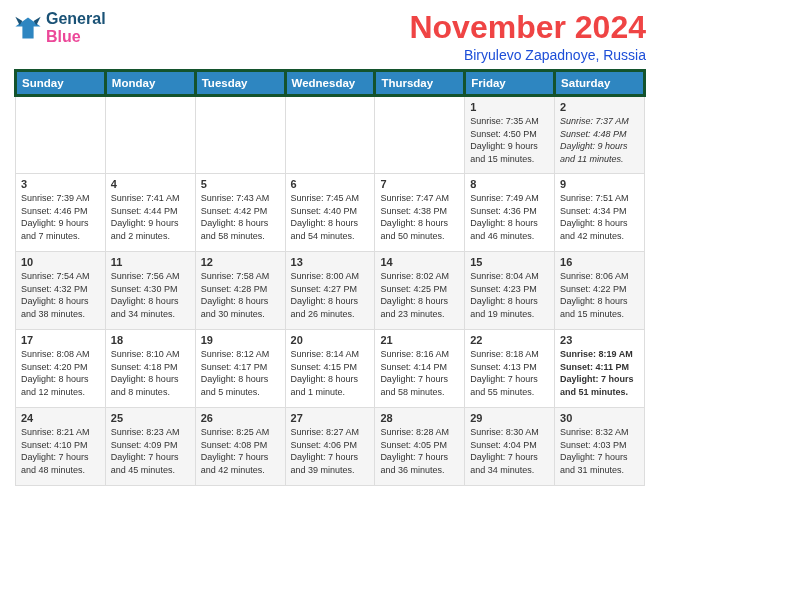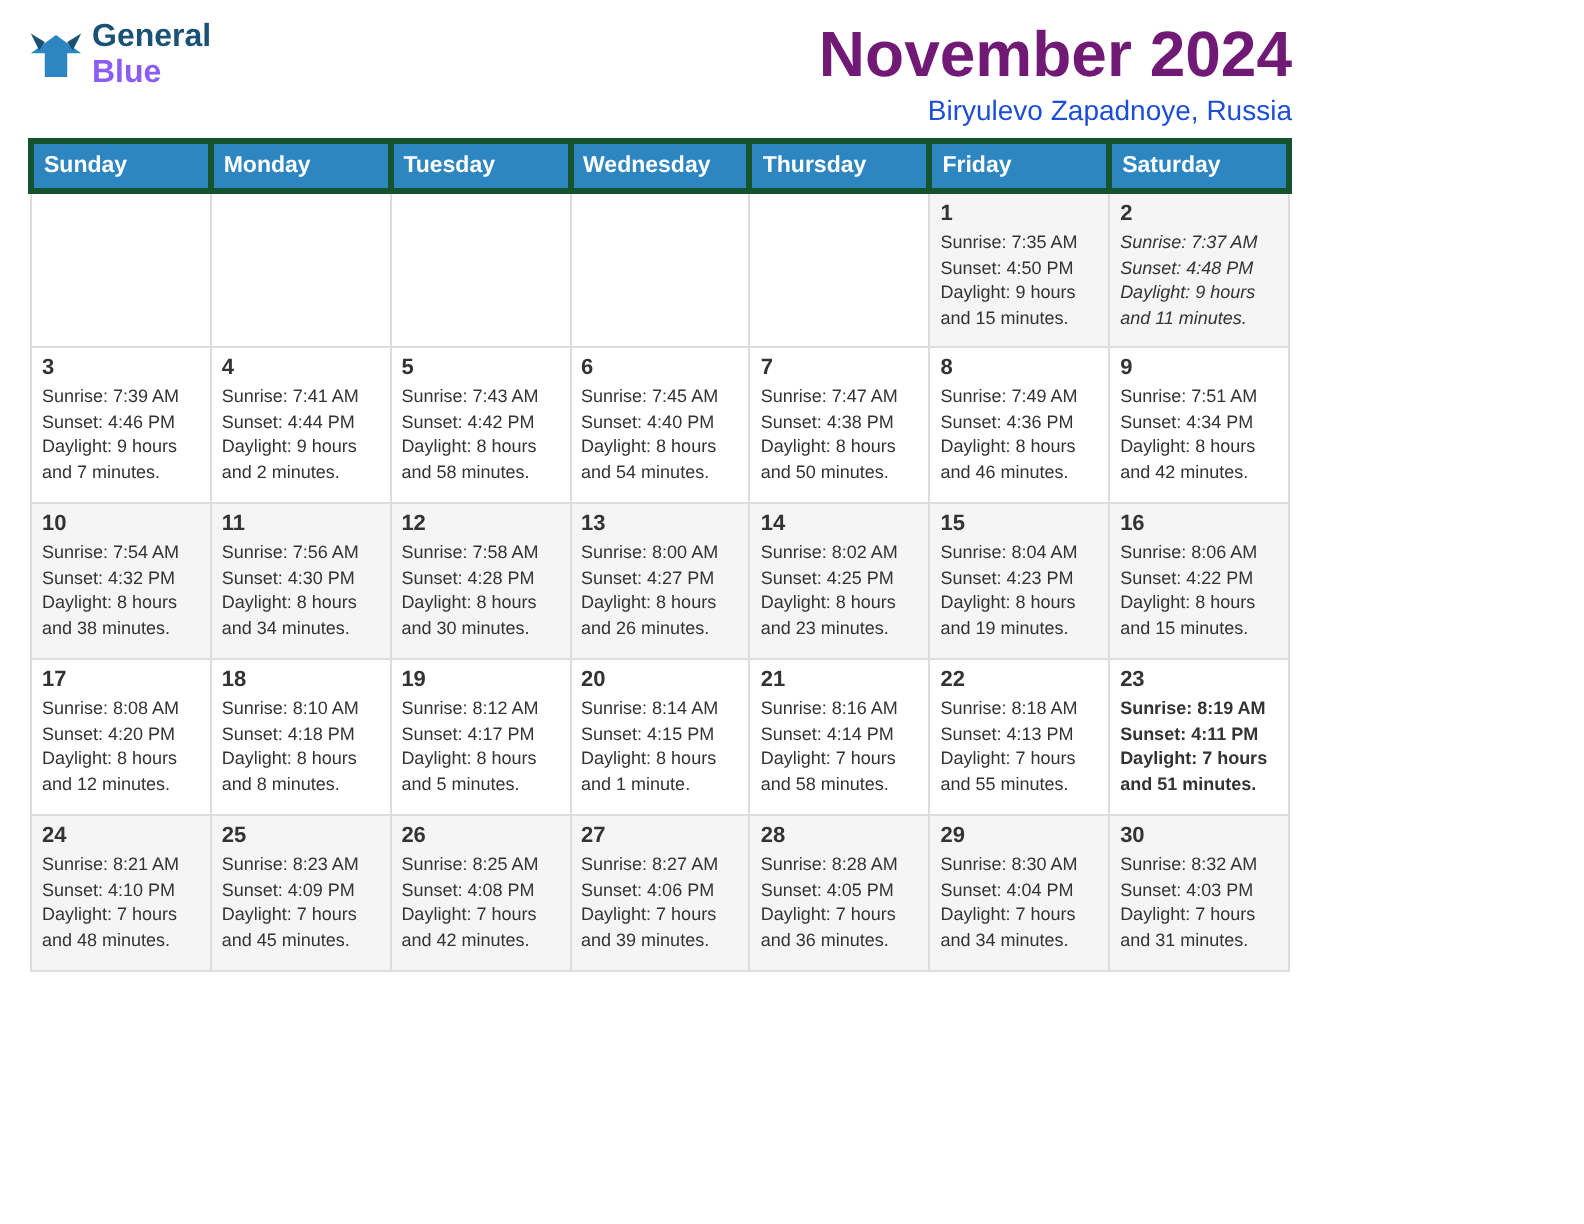--- a/index.html
+++ b/index.html
@@ -28,21 +28,21 @@
     .logo-bird {
       width: 28px;
       height: 28px;
     }
     .title-block {
       text-align: right;
     }
     .month-title {
       font-size: 32px;
       font-weight: bold;
-      color: #701a75;
+      color: #ef4444;
       line-height: 1.1;
     }
     .subtitle {
       font-size: 14px;
       color: #1d4ed8;
       margin-top: 2px;
     }
     table {
       width: 100%;
       border-collapse: collapse;
@@ -93,21 +93,21 @@
 <div class="container">
   <div class="header-row">
     <div class="logo">
       <svg class="logo-bird" viewBox="0 0 40 40" xmlns="http://www.w3.org/2000/svg">
         <polygon points="20,5 38,18 28,18 28,35 12,35 12,18 2,18" fill="#2e86c1"></polygon>
         <polygon points="28,10 38,4 32,16" fill="#1a5276"></polygon>
         <polygon points="12,10 2,4 8,16" fill="#1a5276"></polygon>
       </svg>
       <div>
         <div style="font-size:16px;font-weight:bold;color:#1a5276;line-height:1.1;">General</div>
-        <div style="font-size:16px;font-weight:bold;color:#8b5cf6;line-height:1.1;">Blue</div>
+        <div style="font-size:16px;font-weight:bold;color:#ec4899;line-height:1.1;">Blue</div>
       </div>
     </div>
     <div class="title-block">
       <div class="month-title">November 2024</div>
       <div class="subtitle">Biryulevo Zapadnoye, Russia</div>
     </div>
   </div>
 
   <table>
     <thead>

